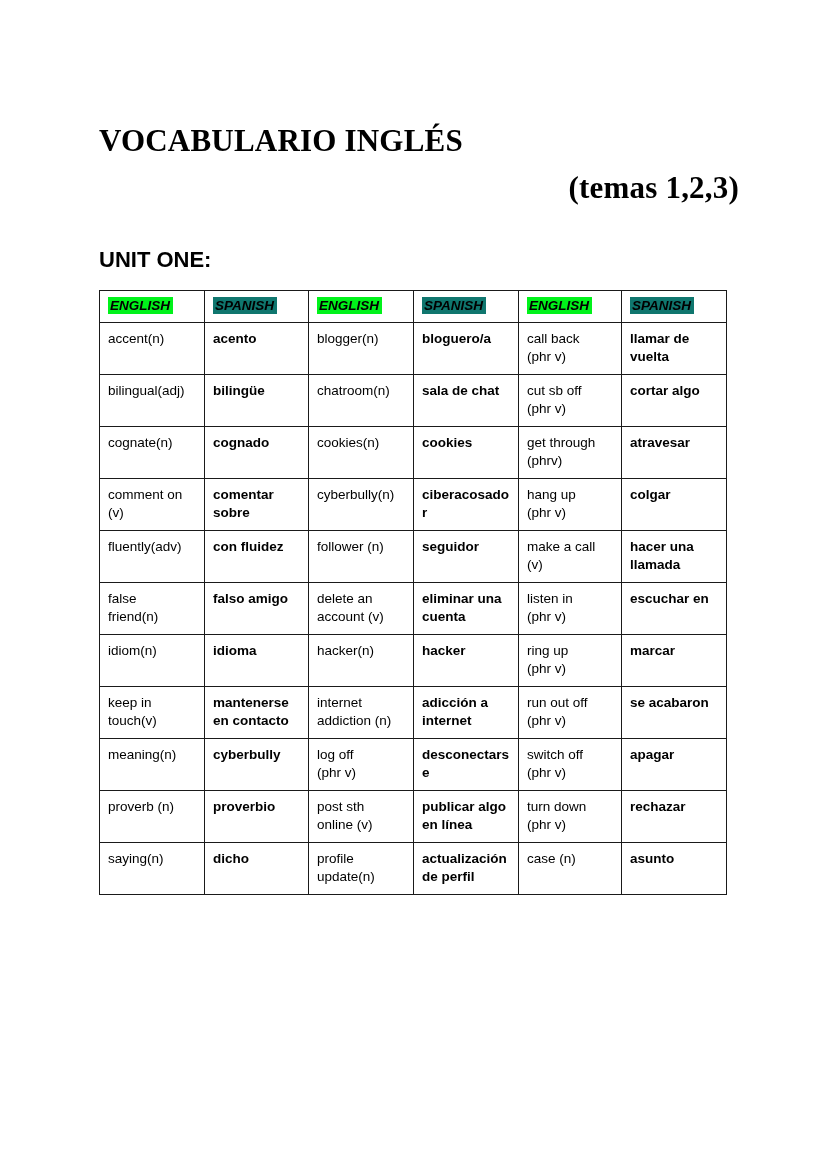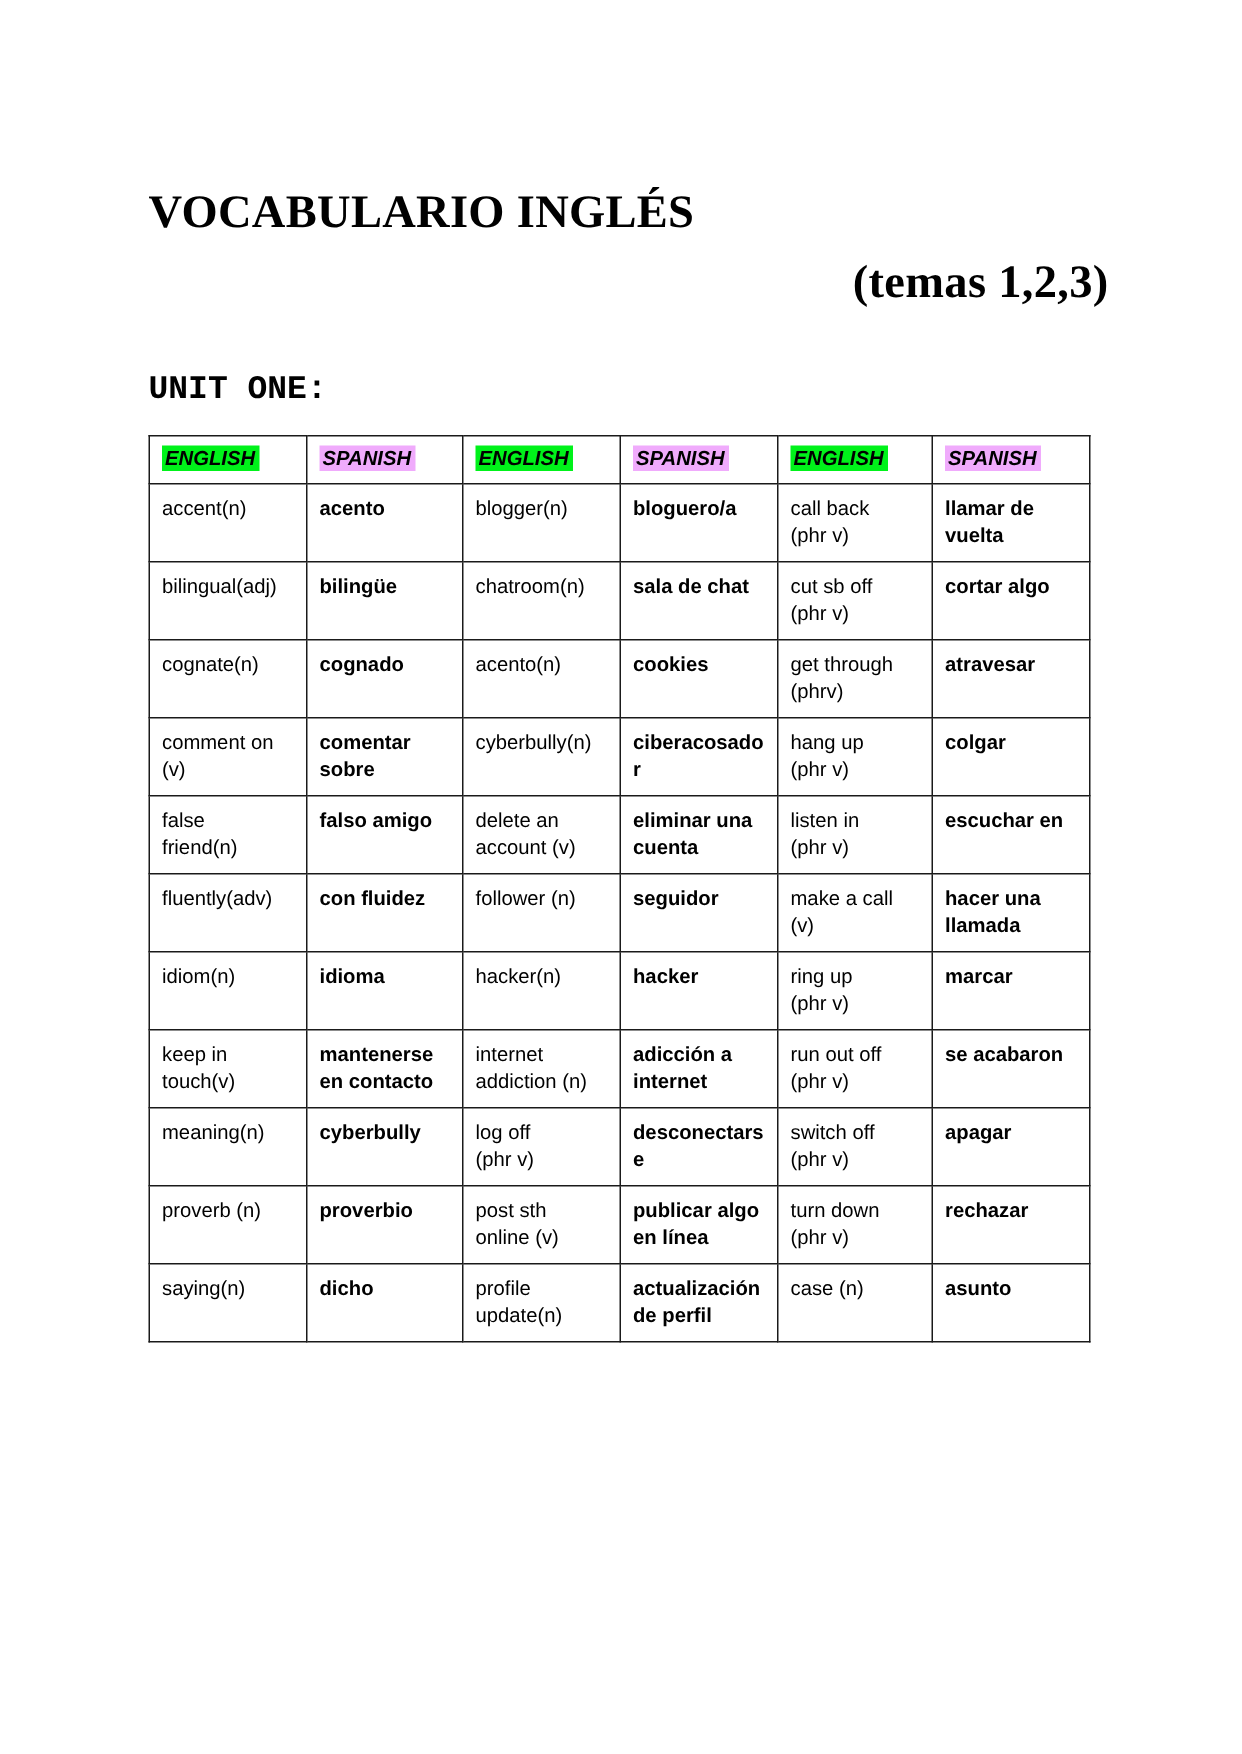--- a/index.html
+++ b/index.html
@@ -35,21 +35,21 @@
     color: #000000;
   }
   .doc-title .line2 {
     display: block;
     text-align: right;
   }
   .unit-heading {
     position: absolute;
     left: 99px;
     top: 228px;
-    font-family: Liberation Mono, monospace;
+    font-family: Liberation Sans, sans-serif;
     font-weight: bold;
     font-size: 22px;
     line-height: 28px;
     color: #000000;
   }
   table.vocab {
     position: absolute;
     left: 99px;
     top: 290px;
     width: 627px;
@@ -86,21 +86,21 @@
     height: 18px;
   }
   tr.header-row .hl {
     font-style: italic;
     font-weight: bold;
     font-size: 13.5px;
     padding: 1px 3px 1px 2px;
     display: inline;
   }
   .hl-green { background: #00f21a; }
-  .hl-yellow { background: #f0abfc; }
+  .hl-yellow { background: #0f766e; }
 </style>
 </head>
 <body>
 
 <div class="page">
 
   <h1 class="doc-title">
     <span>VOCABULARIO INGLÉS</span>
     <span class="line2">(temas 1,2,3)</span>
   </h1>
@@ -137,50 +137,50 @@
           <td class="en">bilingual(adj)</td>
           <td class="es">bilingüe</td>
           <td class="en">chatroom(n)</td>
           <td class="es">sala de chat</td>
           <td class="en">cut sb off<br>(phr v)</td>
           <td class="es">cortar algo</td>
         </tr>
         <tr>
           <td class="en">cognate(n)</td>
           <td class="es">cognado</td>
-          <td class="en">acento(n)</td>
+          <td class="en">cookies(n)</td>
           <td class="es">cookies</td>
           <td class="en">get through<br>(phrv)</td>
           <td class="es">atravesar</td>
         </tr>
         <tr>
           <td class="en">comment on<br>(v)</td>
           <td class="es">comentar sobre</td>
           <td class="en">cyberbully(n)</td>
           <td class="es">ciberacosador</td>
           <td class="en">hang up<br>(phr v)</td>
           <td class="es">colgar</td>
         </tr>
         <tr>
+          <td class="en">fluently(adv)</td>
+          <td class="es">con fluidez</td>
+          <td class="en">follower (n)</td>
+          <td class="es">seguidor</td>
+          <td class="en">make a call<br>(v)</td>
+          <td class="es">hacer una llamada</td>
+        </tr>
+        <tr>
           <td class="en">false<br>friend(n)</td>
           <td class="es">falso amigo</td>
           <td class="en">delete an<br>account (v)</td>
           <td class="es">eliminar una cuenta</td>
           <td class="en">listen in<br>(phr v)</td>
           <td class="es">escuchar en</td>
         </tr>
         <tr>
-          <td class="en">fluently(adv)</td>
-          <td class="es">con fluidez</td>
-          <td class="en">follower (n)</td>
-          <td class="es">seguidor</td>
-          <td class="en">make a call<br>(v)</td>
-          <td class="es">hacer una llamada</td>
-        </tr>
-        <tr>
           <td class="en">idiom(n)</td>
           <td class="es">idioma</td>
           <td class="en">hacker(n)</td>
           <td class="es">hacker</td>
           <td class="en">ring up<br>(phr v)</td>
           <td class="es">marcar</td>
         </tr>
         <tr>
           <td class="en">keep in<br>touch(v)</td>
           <td class="es">mantenerse en contacto</td>

